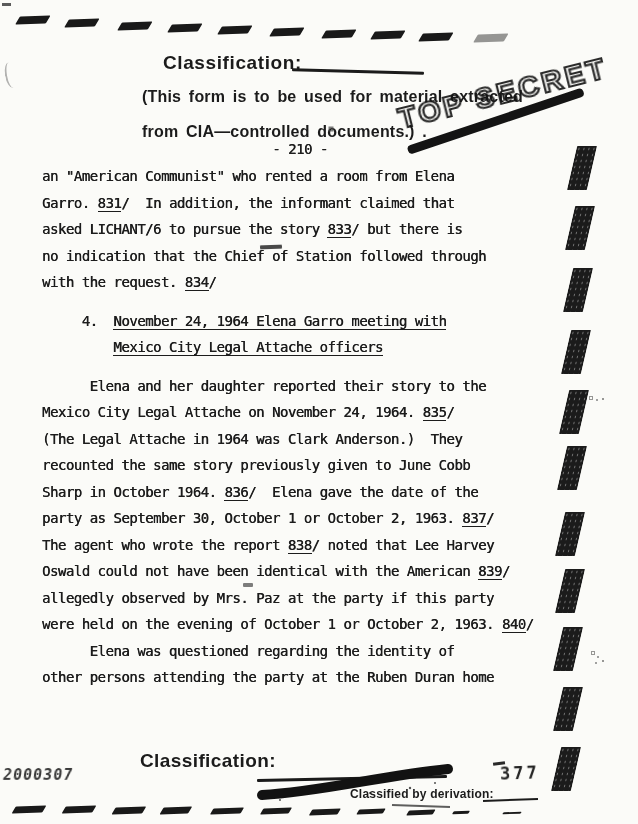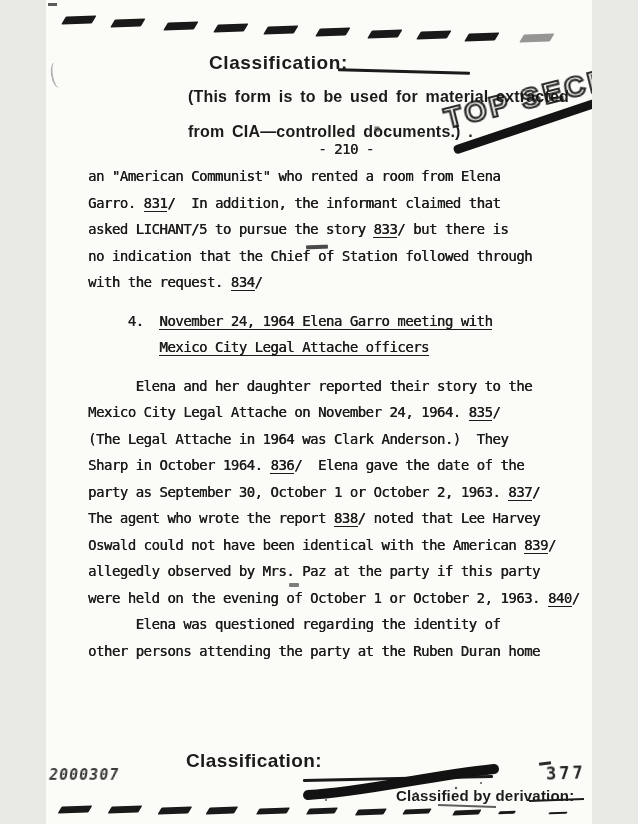--- a/index.html
+++ b/index.html
@@ -1,17 +1,17 @@
 <!DOCTYPE html>
 <html><head>
 <meta charset="utf-8">
 <style>
   html,body{margin:0;padding:0;background:#e9e9e6;}
   .page{
-    position:relative;width:546px;height:824px;margin:0 auto;
+    position:relative;width:638px;height:824px;margin:0 auto;
     background:#fbfbf8;overflow:hidden;
     font-family:"DejaVu Sans Mono", monospace;color:#1e1e1e;
   }
   
   .doc-body{
     position:absolute;left:42px;top:163px;width:560px;
     font-size:14px;letter-spacing:-0.5px;color:#1c1c1c;
     text-shadow:0.35px 0 0 currentColor;
   }
   .tline{white-space:pre;height:26.5px;line-height:26.5px;}
@@ -39,21 +39,21 @@
   
   .hdash{position:absolute;width:30px;height:7.5px;background:#191919;transform:skewX(-32deg) rotate(-2deg);border-radius:1px;}
   .vmark{
     position:absolute;width:20px;height:44px;background-color:#1b1b1b;
     background-image:radial-gradient(rgba(255,255,255,0.5) 0.5px, transparent 1px);
     background-size:5px 6px;transform:skewX(-13deg);border-radius:1px;
   }
   
   .ftr-cls{position:absolute;left:140px;top:750px;font-size:19px;letter-spacing:0.4px;filter:blur(0.4px);}
   .ftr-underline{position:absolute;left:257px;top:777px;width:190px;height:2.6px;background:#1a1a1a;transform:rotate(-1.2deg);border-radius:1px;}
-  .deriv{position:absolute;left:350px;top:787px;font-size:15px;letter-spacing:0.2px;filter:blur(0.3px);}
+  .deriv{position:absolute;left:350px;top:787px;font-size:12px;letter-spacing:0.2px;filter:blur(0.3px);}
   .deriv-line{position:absolute;left:483px;top:799px;width:55px;height:1.8px;background:#1c1c1c;transform:rotate(-2deg);}
   .deriv-line2{position:absolute;left:392px;top:805px;width:58px;height:1.5px;background:#2a2a2a;transform:rotate(2deg);opacity:0.75;}
   .docnum{position:absolute;left:3px;top:766px;font-size:15px;font-weight:bold;letter-spacing:1px;
     color:#3a3a3a;transform:skewX(-8deg);filter:blur(0.7px);}
   .pagestamp{position:absolute;left:500px;top:763px;font-size:17px;font-weight:bold;letter-spacing:3px;
     color:#242424;transform:rotate(-2deg);filter:blur(0.3px);}
   .pagestamp-dash{position:absolute;left:493px;top:762px;width:12px;height:2.5px;background:#2a2a2a;transform:rotate(-8deg);}
   
   .smudge{position:absolute;background:#2b2b2b;border-radius:1px;}
   .dots{position:absolute;width:2px;height:2px;background:transparent;}
@@ -89,28 +89,29 @@
   <div class="print form-note note2">from CIA—controlled documents.) .</div>
 
   <div class="stamp">TOP SECRET</div>
   <div class="stamp-strike"></div>
 
   <div class="page-num">- 210 -</div>
 
   <div class="doc-body" id="doc-body">
       <div class="tline"><span>an "American Communist" who rented a room from Elena</span></div>
       <div class="tline"><span>Garro. </span><span class="uln">831</span><span>/  In addition, the informant claimed that</span></div>
-      <div class="tline"><span>asked LICHANT/5 to pursue the story </span><span class="uln">833</span><span>/ but there is</span></div>
+      <div class="tline"><span>asked LICHANT/6 to pursue the story </span><span class="uln">833</span><span>/ but there is</span></div>
       <div class="tline"><span>no indication that the Chief of Station followed through</span></div>
       <div class="tline"><span>with the request. </span><span class="uln">834</span><span>/</span></div>
       <div class="tline gap"><span>     4.  </span><span class="uln">November 24, 1964 Elena Garro meeting with</span></div>
       <div class="tline"><span>         </span><span class="uln">Mexico City Legal Attache officers</span></div>
       <div class="tline gap"><span>      Elena and her daughter reported their story to the</span></div>
       <div class="tline"><span>Mexico City Legal Attache on November 24, 1964. </span><span class="uln">835</span><span>/</span></div>
       <div class="tline"><span>(The Legal Attache in 1964 was Clark Anderson.)  They</span></div>
+      <div class="tline"><span>recounted the same story previously given to June Cobb</span></div>
       <div class="tline"><span>Sharp in October 1964. </span><span class="uln">836</span><span>/  Elena gave the date of the</span></div>
       <div class="tline"><span>party as September 30, October 1 or October 2, 1963. </span><span class="uln">837</span><span>/</span></div>
       <div class="tline"><span>The agent who wrote the report </span><span class="uln">838</span><span>/ noted that Lee Harvey</span></div>
       <div class="tline"><span>Oswald could not have been identical with the American </span><span class="uln">839</span><span>/</span></div>
       <div class="tline"><span>allegedly observed by Mrs. Paz at the party if this party</span></div>
       <div class="tline"><span>were held on the evening of October 1 or October 2, 1963. </span><span class="uln">840</span><span>/</span></div>
       <div class="tline"><span>      Elena was questioned regarding the identity of</span></div>
       <div class="tline"><span>other persons attending the party at the Ruben Duran home</span></div>
     </div>
 

